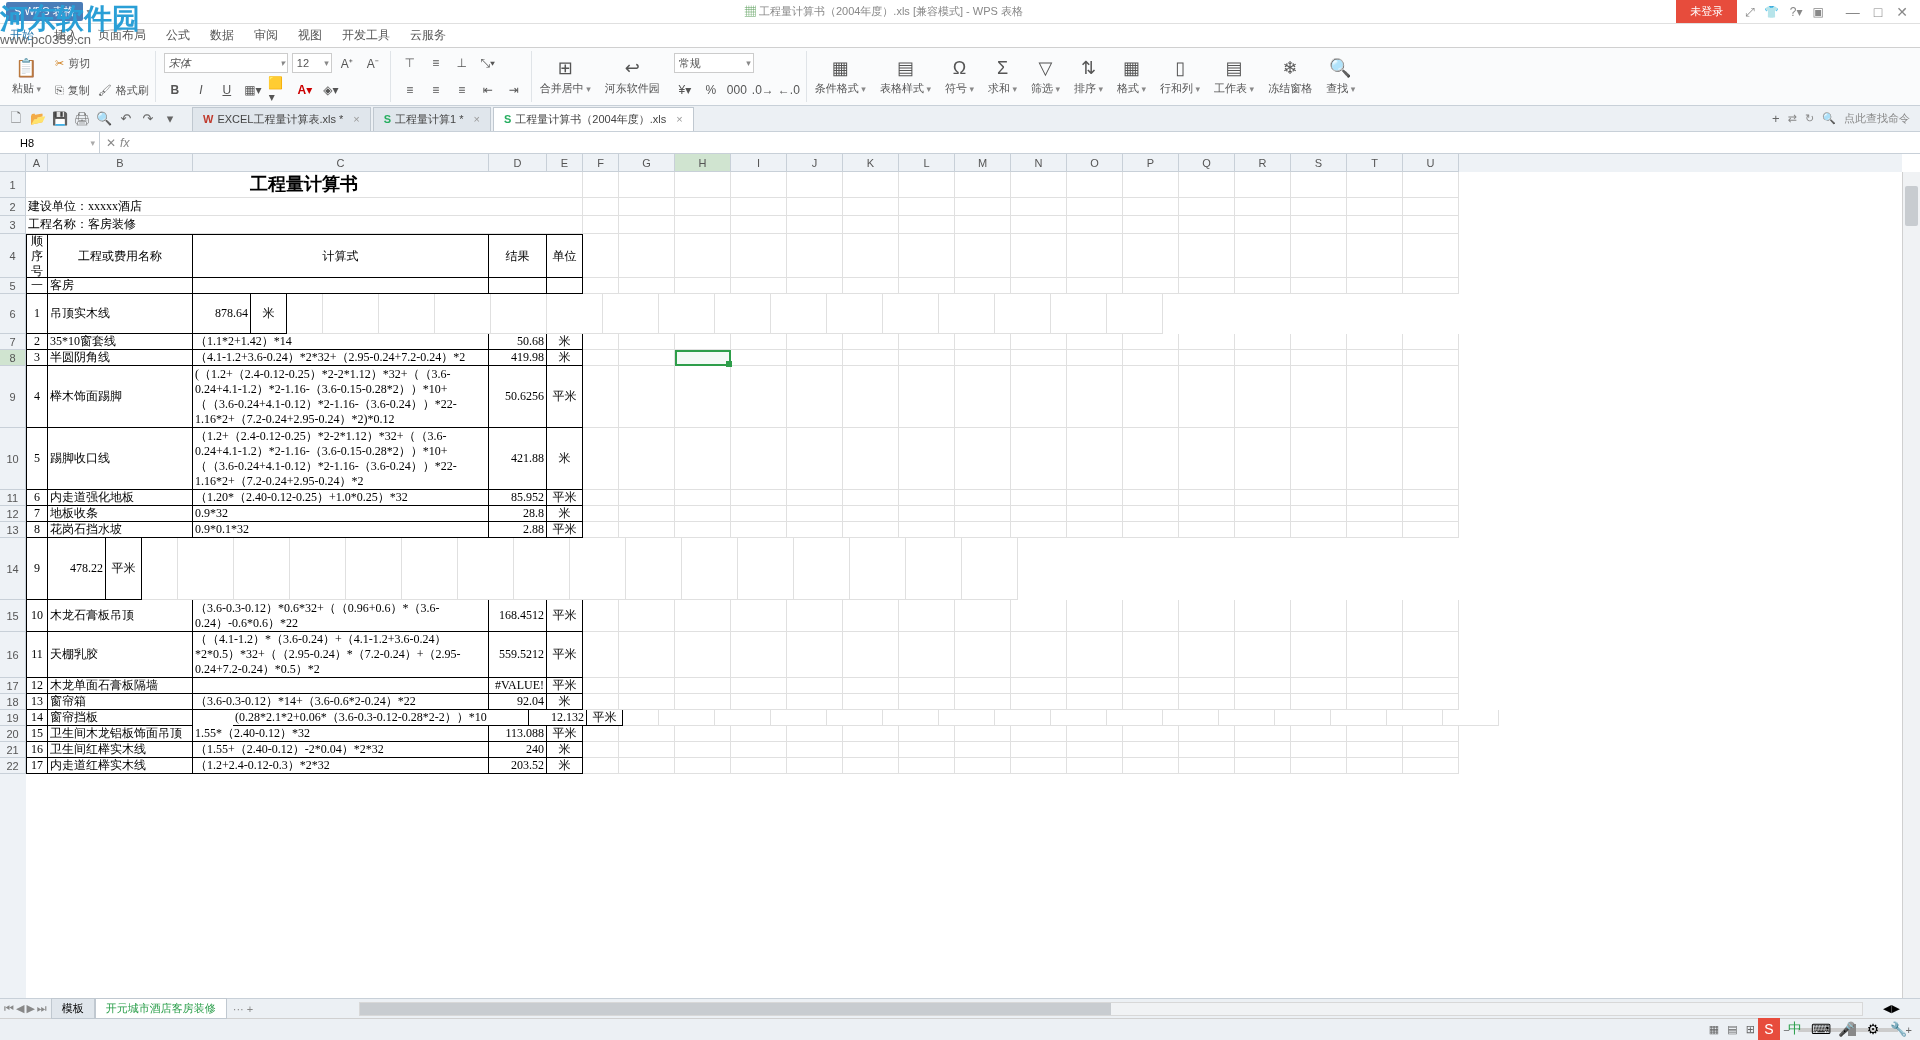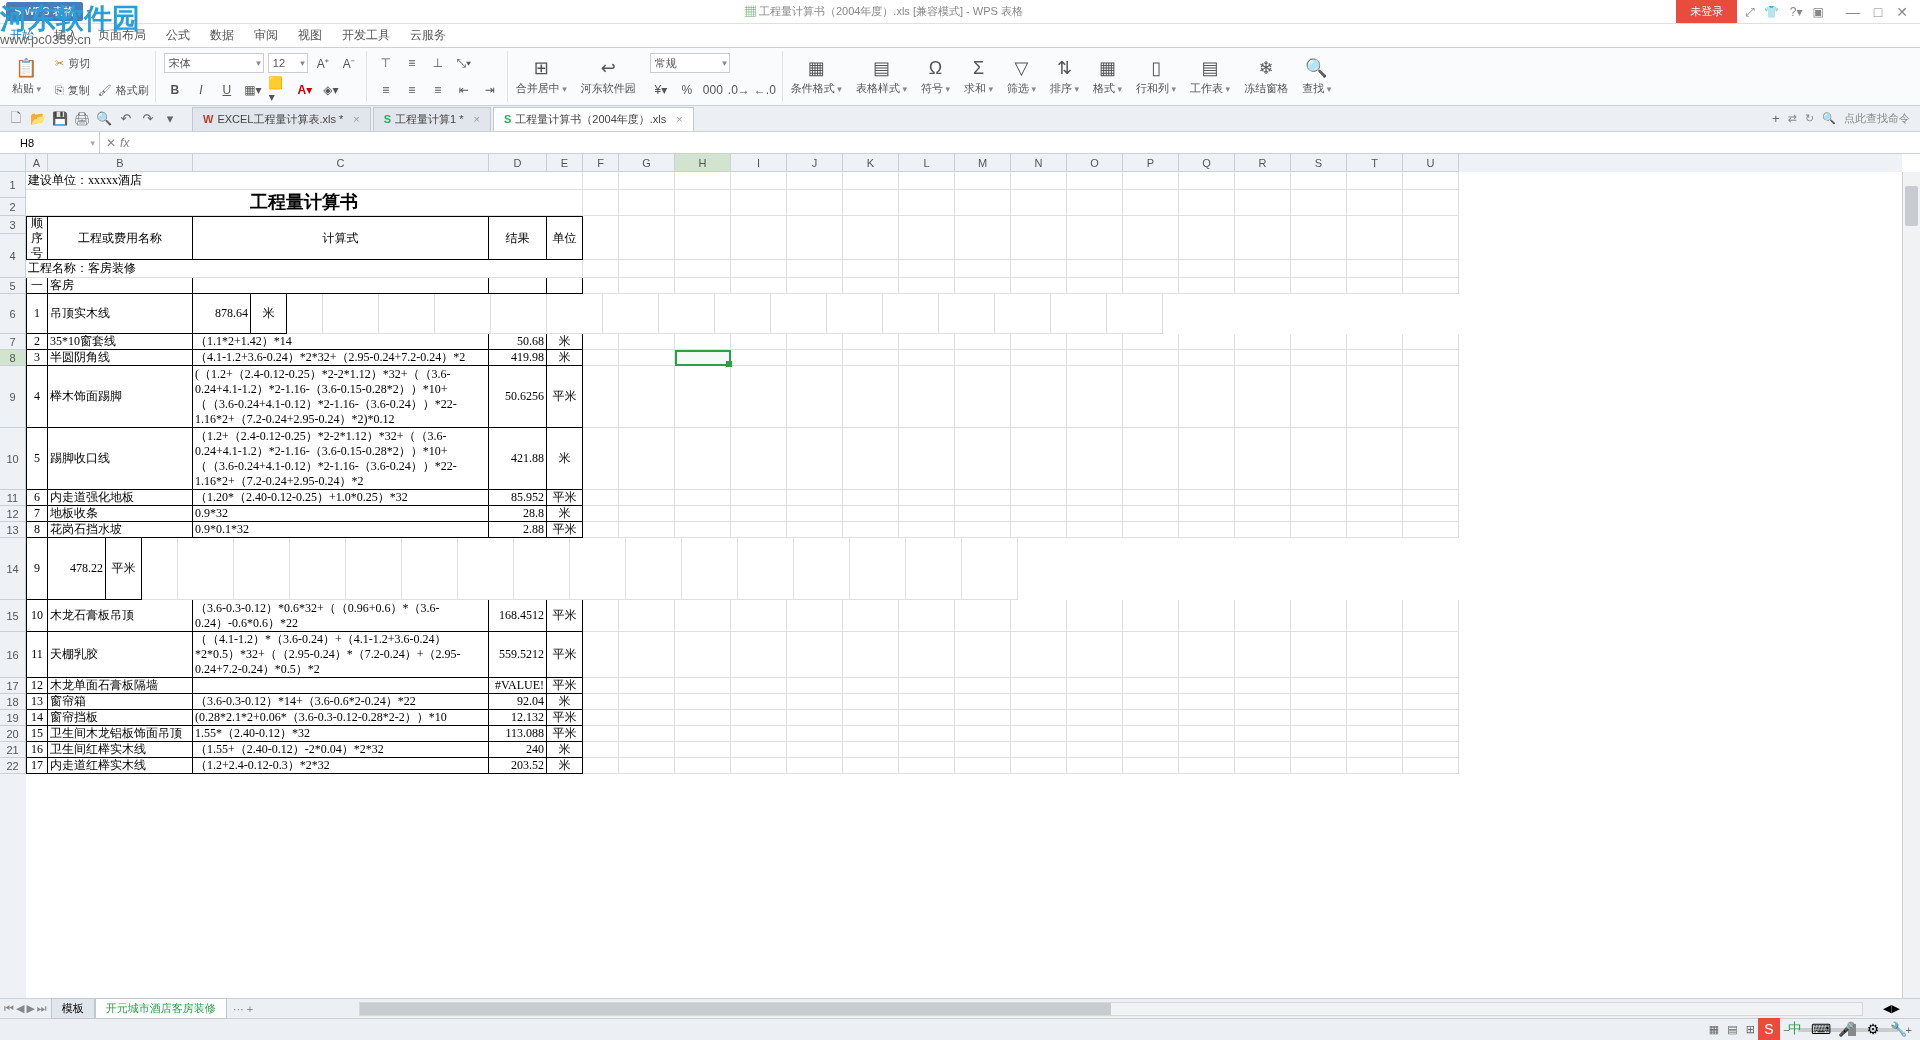--- a/index.html
+++ b/index.html
@@ -151,21 +151,21 @@
     </div>
     <div class="ribbon-row">
       <span>⎘</span>
       <span>复制</span>
       <span style="margin-left:4px;">🖌</span>
       <span>格式刷</span>
     </div>
   </div>
   <div class="ribbon-group">
     <div class="ribbon-row">
-      <span class="combo" style="width:100px;">宋体</span>
+      <span class="combo" style="width:124px;font-style:italic;">宋体</span>
       <span class="combo" style="width:40px;">12</span>
       <span class="btn-sm">A⁺</span>
       <span class="btn-sm">A⁻</span>
     </div>
     <div class="ribbon-row">
       <span class="btn-sm">
           <b>B</b>
         </span>
       <span class="btn-sm">
           <i>I</i>
@@ -348,57 +348,76 @@
       <div class="row-h" style="height: 46px;">16</div>
       <div class="row-h" style="height: 16px;">17</div>
       <div class="row-h" style="height: 16px;">18</div>
       <div class="row-h" style="height: 16px;">19</div>
       <div class="row-h" style="height: 16px;">20</div>
       <div class="row-h" style="height: 16px;">21</div>
       <div class="row-h" style="height: 16px;">22</div>
     </div>
   <div class="cells" id="cells">
     <div class="selection" id="selection" style="left: 649px; top: 178px; width: 56px; height: 16px;"></div>
-  <div class="cell-row" style="height: 18px;">
+  <div class="cell-row" style="height: 26px;">
+        <div class="cell center title-cell" style="width: 557px; height: 26px; white-space: normal; line-height: 15px; align-items: center;">工程量计算书</div>
+        <div class="cell " style="width: 36px; height: 26px; white-space: normal; line-height: 15px; align-items: center;"></div>
+        <div class="cell " style="width: 56px; height: 26px; white-space: normal; line-height: 15px; align-items: center;"></div>
+        <div class="cell " style="width: 56px; height: 26px; white-space: normal; line-height: 15px; align-items: center;"></div>
+        <div class="cell " style="width: 56px; height: 26px; white-space: normal; line-height: 15px; align-items: center;"></div>
+        <div class="cell " style="width: 56px; height: 26px; white-space: normal; line-height: 15px; align-items: center;"></div>
+        <div class="cell " style="width: 56px; height: 26px; white-space: normal; line-height: 15px; align-items: center;"></div>
+        <div class="cell " style="width: 56px; height: 26px; white-space: normal; line-height: 15px; align-items: center;"></div>
+        <div class="cell " style="width: 56px; height: 26px; white-space: normal; line-height: 15px; align-items: center;"></div>
+        <div class="cell " style="width: 56px; height: 26px; white-space: normal; line-height: 15px; align-items: center;"></div>
+        <div class="cell " style="width: 56px; height: 26px; white-space: normal; line-height: 15px; align-items: center;"></div>
+        <div class="cell " style="width: 56px; height: 26px; white-space: normal; line-height: 15px; align-items: center;"></div>
+        <div class="cell " style="width: 56px; height: 26px; white-space: normal; line-height: 15px; align-items: center;"></div>
+        <div class="cell " style="width: 56px; height: 26px; white-space: normal; line-height: 15px; align-items: center;"></div>
+        <div class="cell " style="width: 56px; height: 26px; white-space: normal; line-height: 15px; align-items: center;"></div>
+        <div class="cell " style="width: 56px; height: 26px; white-space: normal; line-height: 15px; align-items: center;"></div>
+        <div class="cell " style="width: 56px; height: 26px; white-space: normal; line-height: 15px; align-items: center;"></div>
+      </div>
+      <div class="cell-row" style="height: 18px;">
         <div class="cell " style="width: 557px; height: 18px;">建设单位：xxxxx酒店</div>
         <div class="cell " style="width: 36px; height: 18px;"></div>
         <div class="cell " style="width: 56px; height: 18px;"></div>
         <div class="cell " style="width: 56px; height: 18px;"></div>
         <div class="cell " style="width: 56px; height: 18px;"></div>
         <div class="cell " style="width: 56px; height: 18px;"></div>
         <div class="cell " style="width: 56px; height: 18px;"></div>
         <div class="cell " style="width: 56px; height: 18px;"></div>
         <div class="cell " style="width: 56px; height: 18px;"></div>
         <div class="cell " style="width: 56px; height: 18px;"></div>
         <div class="cell " style="width: 56px; height: 18px;"></div>
         <div class="cell " style="width: 56px; height: 18px;"></div>
         <div class="cell " style="width: 56px; height: 18px;"></div>
         <div class="cell " style="width: 56px; height: 18px;"></div>
         <div class="cell " style="width: 56px; height: 18px;"></div>
         <div class="cell " style="width: 56px; height: 18px;"></div>
         <div class="cell " style="width: 56px; height: 18px;"></div>
       </div>
-      <div class="cell-row" style="height: 26px;">
-        <div class="cell center title-cell" style="width: 557px; height: 26px; white-space: normal; line-height: 15px; align-items: center;">工程量计算书</div>
-        <div class="cell " style="width: 36px; height: 26px; white-space: normal; line-height: 15px; align-items: center;"></div>
-        <div class="cell " style="width: 56px; height: 26px; white-space: normal; line-height: 15px; align-items: center;"></div>
-        <div class="cell " style="width: 56px; height: 26px; white-space: normal; line-height: 15px; align-items: center;"></div>
-        <div class="cell " style="width: 56px; height: 26px; white-space: normal; line-height: 15px; align-items: center;"></div>
-        <div class="cell " style="width: 56px; height: 26px; white-space: normal; line-height: 15px; align-items: center;"></div>
-        <div class="cell " style="width: 56px; height: 26px; white-space: normal; line-height: 15px; align-items: center;"></div>
-        <div class="cell " style="width: 56px; height: 26px; white-space: normal; line-height: 15px; align-items: center;"></div>
-        <div class="cell " style="width: 56px; height: 26px; white-space: normal; line-height: 15px; align-items: center;"></div>
-        <div class="cell " style="width: 56px; height: 26px; white-space: normal; line-height: 15px; align-items: center;"></div>
-        <div class="cell " style="width: 56px; height: 26px; white-space: normal; line-height: 15px; align-items: center;"></div>
-        <div class="cell " style="width: 56px; height: 26px; white-space: normal; line-height: 15px; align-items: center;"></div>
-        <div class="cell " style="width: 56px; height: 26px; white-space: normal; line-height: 15px; align-items: center;"></div>
-        <div class="cell " style="width: 56px; height: 26px; white-space: normal; line-height: 15px; align-items: center;"></div>
-        <div class="cell " style="width: 56px; height: 26px; white-space: normal; line-height: 15px; align-items: center;"></div>
-        <div class="cell " style="width: 56px; height: 26px; white-space: normal; line-height: 15px; align-items: center;"></div>
-        <div class="cell " style="width: 56px; height: 26px; white-space: normal; line-height: 15px; align-items: center;"></div>
+      <div class="cell-row" style="height: 18px;">
+        <div class="cell " style="width: 557px; height: 18px;">工程名称：客房装修</div>
+        <div class="cell " style="width: 36px; height: 18px;"></div>
+        <div class="cell " style="width: 56px; height: 18px;"></div>
+        <div class="cell " style="width: 56px; height: 18px;"></div>
+        <div class="cell " style="width: 56px; height: 18px;"></div>
+        <div class="cell " style="width: 56px; height: 18px;"></div>
+        <div class="cell " style="width: 56px; height: 18px;"></div>
+        <div class="cell " style="width: 56px; height: 18px;"></div>
+        <div class="cell " style="width: 56px; height: 18px;"></div>
+        <div class="cell " style="width: 56px; height: 18px;"></div>
+        <div class="cell " style="width: 56px; height: 18px;"></div>
+        <div class="cell " style="width: 56px; height: 18px;"></div>
+        <div class="cell " style="width: 56px; height: 18px;"></div>
+        <div class="cell " style="width: 56px; height: 18px;"></div>
+        <div class="cell " style="width: 56px; height: 18px;"></div>
+        <div class="cell " style="width: 56px; height: 18px;"></div>
+        <div class="cell " style="width: 56px; height: 18px;"></div>
       </div>
       <div class="cell-row" style="height: 44px;">
         <div class="cell center b-t b-b b-r b-l" style="width: 22px; height: 44px; border-color: rgb(0, 0, 0); white-space: normal; line-height: 15px; align-items: center;">顺序号</div>
         <div class="cell center b-t b-b b-r" style="width: 145px; height: 44px; border-color: rgb(0, 0, 0); white-space: normal; line-height: 15px; align-items: center;">工程或费用名称</div>
         <div class="cell center b-t b-b b-r" style="width: 296px; height: 44px; border-color: rgb(0, 0, 0); white-space: normal; line-height: 15px; align-items: center;">计算式</div>
         <div class="cell center b-t b-b b-r" style="width: 58px; height: 44px; border-color: rgb(0, 0, 0); white-space: normal; line-height: 15px; align-items: center;">结果</div>
         <div class="cell center b-t b-b b-r" style="width: 36px; height: 44px; border-color: rgb(0, 0, 0); white-space: normal; line-height: 15px; align-items: center;">单位</div>
         <div class="cell " style="width: 36px; height: 44px; white-space: normal; line-height: 15px; align-items: center;"></div>
         <div class="cell " style="width: 56px; height: 44px; white-space: normal; line-height: 15px; align-items: center;"></div>
         <div class="cell " style="width: 56px; height: 44px; white-space: normal; line-height: 15px; align-items: center;"></div>
@@ -409,39 +428,20 @@
         <div class="cell " style="width: 56px; height: 44px; white-space: normal; line-height: 15px; align-items: center;"></div>
         <div class="cell " style="width: 56px; height: 44px; white-space: normal; line-height: 15px; align-items: center;"></div>
         <div class="cell " style="width: 56px; height: 44px; white-space: normal; line-height: 15px; align-items: center;"></div>
         <div class="cell " style="width: 56px; height: 44px; white-space: normal; line-height: 15px; align-items: center;"></div>
         <div class="cell " style="width: 56px; height: 44px; white-space: normal; line-height: 15px; align-items: center;"></div>
         <div class="cell " style="width: 56px; height: 44px; white-space: normal; line-height: 15px; align-items: center;"></div>
         <div class="cell " style="width: 56px; height: 44px; white-space: normal; line-height: 15px; align-items: center;"></div>
         <div class="cell " style="width: 56px; height: 44px; white-space: normal; line-height: 15px; align-items: center;"></div>
         <div class="cell " style="width: 56px; height: 44px; white-space: normal; line-height: 15px; align-items: center;"></div>
       </div>
-      <div class="cell-row" style="height: 18px;">
-        <div class="cell " style="width: 557px; height: 18px;">工程名称：客房装修</div>
-        <div class="cell " style="width: 36px; height: 18px;"></div>
-        <div class="cell " style="width: 56px; height: 18px;"></div>
-        <div class="cell " style="width: 56px; height: 18px;"></div>
-        <div class="cell " style="width: 56px; height: 18px;"></div>
-        <div class="cell " style="width: 56px; height: 18px;"></div>
-        <div class="cell " style="width: 56px; height: 18px;"></div>
-        <div class="cell " style="width: 56px; height: 18px;"></div>
-        <div class="cell " style="width: 56px; height: 18px;"></div>
-        <div class="cell " style="width: 56px; height: 18px;"></div>
-        <div class="cell " style="width: 56px; height: 18px;"></div>
-        <div class="cell " style="width: 56px; height: 18px;"></div>
-        <div class="cell " style="width: 56px; height: 18px;"></div>
-        <div class="cell " style="width: 56px; height: 18px;"></div>
-        <div class="cell " style="width: 56px; height: 18px;"></div>
-        <div class="cell " style="width: 56px; height: 18px;"></div>
-        <div class="cell " style="width: 56px; height: 18px;"></div>
-      </div>
       <div class="cell-row" style="height: 16px;">
         <div class="cell center b-b b-r b-l" style="width: 22px; height: 16px; border-color: rgb(0, 0, 0);">一</div>
         <div class="cell  b-b b-r" style="width: 145px; height: 16px; border-color: rgb(0, 0, 0);">客房</div>
         <div class="cell  b-b b-r" style="width: 296px; height: 16px; border-color: rgb(0, 0, 0);"></div>
         <div class="cell right b-b b-r" style="width: 58px; height: 16px; border-color: rgb(0, 0, 0);"></div>
         <div class="cell center b-b b-r" style="width: 36px; height: 16px; border-color: rgb(0, 0, 0);"></div>
         <div class="cell " style="width: 36px; height: 16px;"></div>
         <div class="cell " style="width: 56px; height: 16px;"></div>
         <div class="cell " style="width: 56px; height: 16px;"></div>
         <div class="cell " style="width: 56px; height: 16px;"></div>
@@ -750,21 +750,21 @@
         <div class="cell " style="width: 56px; height: 16px;"></div>
         <div class="cell " style="width: 56px; height: 16px;"></div>
         <div class="cell " style="width: 56px; height: 16px;"></div>
         <div class="cell " style="width: 56px; height: 16px;"></div>
         <div class="cell " style="width: 56px; height: 16px;"></div>
         <div class="cell " style="width: 56px; height: 16px;"></div>
       </div>
       <div class="cell-row" style="height: 16px;">
         <div class="cell center b-b b-r b-l" style="width: 22px; height: 16px; border-color: rgb(0, 0, 0);">14</div>
         <div class="cell  b-b b-r" style="width: 145px; height: 16px; border-color: rgb(0, 0, 0);">窗帘挡板</div>
-        <div class="cell  b-b b-r" style="width: 296px; height: 16px; border-color: rgb(0, 0, 0);">(0.28*2.1*2+0.06*（3.6-0.3-0.12-0.28*2-2））*10</div>
+        <div class="cell  b-b b-r" style="width: 296px; height: 16px; border-color: rgb(0, 0, 0); margin-left: 40px;">(0.28*2.1*2+0.06*（3.6-0.3-0.12-0.28*2-2））*10</div>
         <div class="cell right b-b b-r" style="width: 58px; height: 16px; border-color: rgb(0, 0, 0);">12.132</div>
         <div class="cell center b-b b-r" style="width: 36px; height: 16px; border-color: rgb(0, 0, 0);">平米</div>
         <div class="cell " style="width: 36px; height: 16px;"></div>
         <div class="cell " style="width: 56px; height: 16px;"></div>
         <div class="cell " style="width: 56px; height: 16px;"></div>
         <div class="cell " style="width: 56px; height: 16px;"></div>
         <div class="cell " style="width: 56px; height: 16px;"></div>
         <div class="cell " style="width: 56px; height: 16px;"></div>
         <div class="cell " style="width: 56px; height: 16px;"></div>
         <div class="cell " style="width: 56px; height: 16px;"></div>

